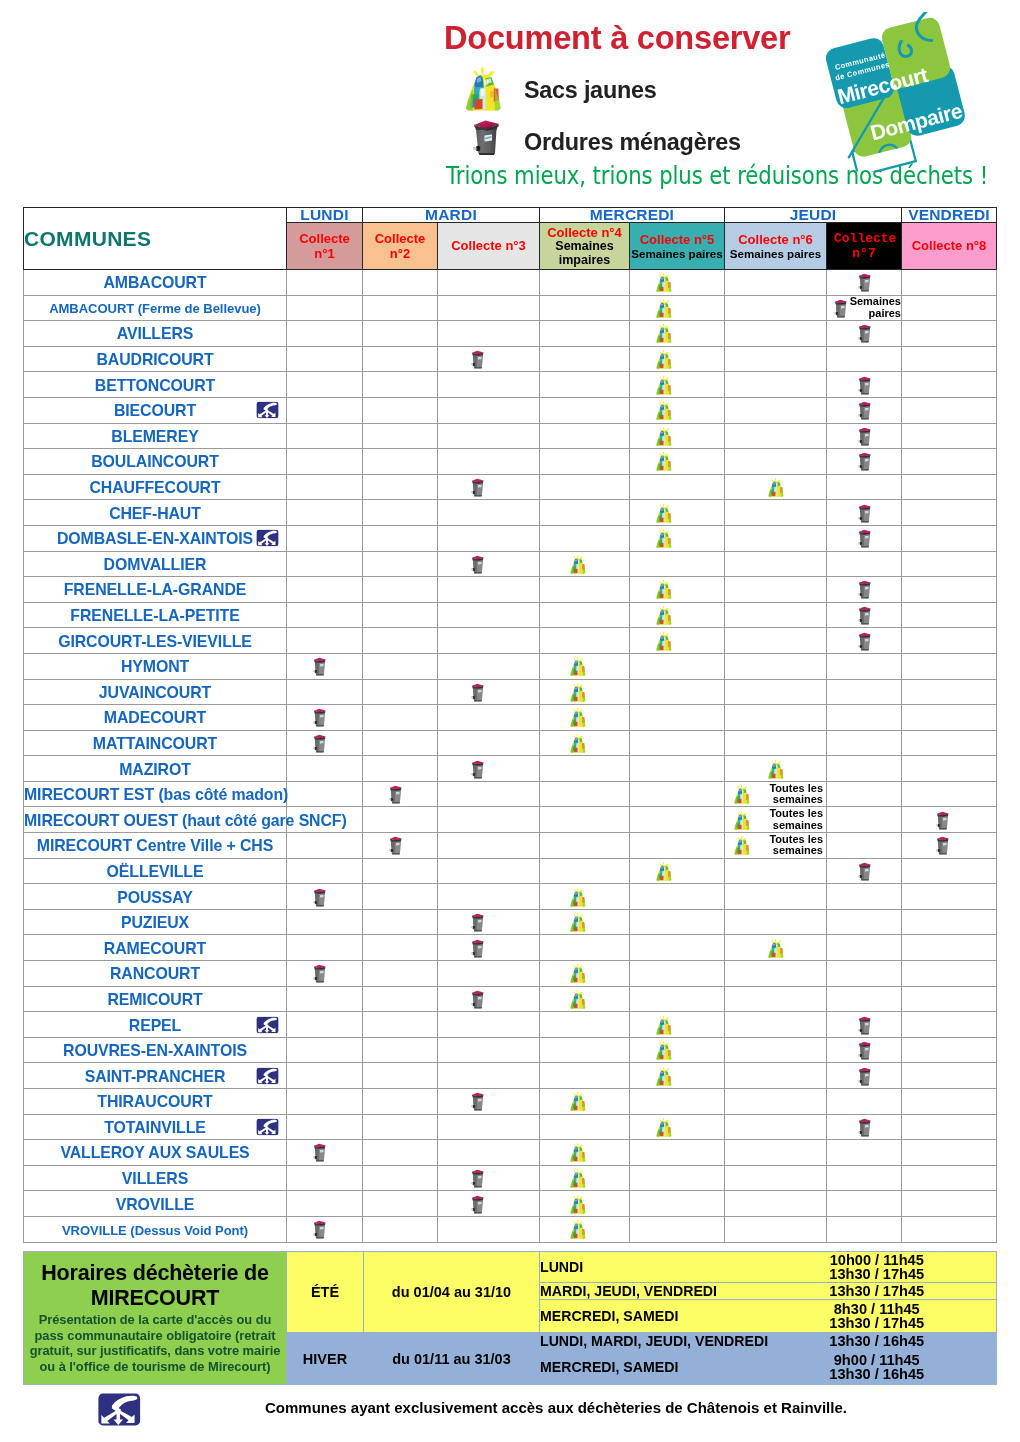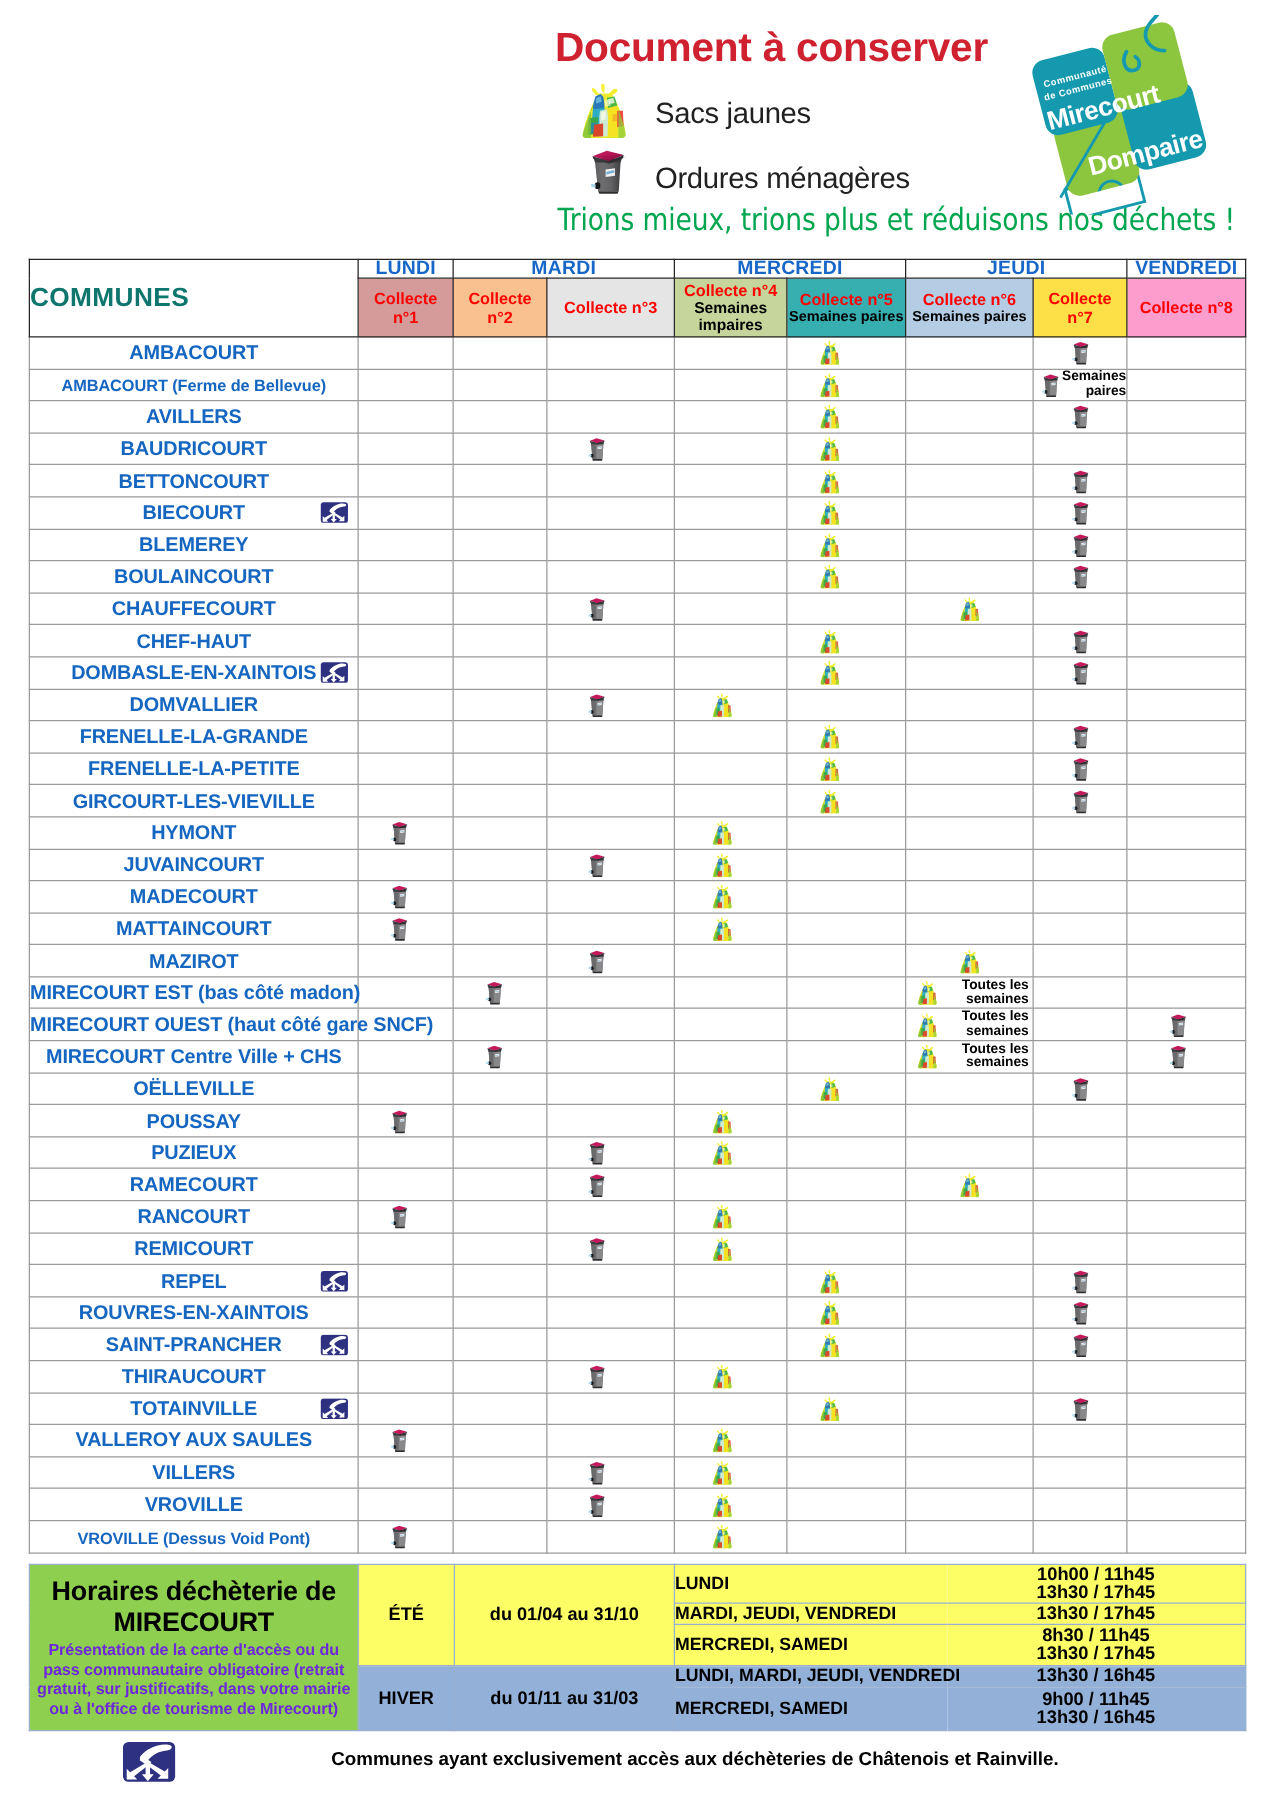--- a/index.html
+++ b/index.html
@@ -31,21 +31,21 @@
 }
 #title-l1 { top:21px; }
 #title-l2 { top:93px; }
 
 #doc-conserver {
   position:absolute; left:444px; top:20px;
   font-size:32.5px; font-weight:bold; color:#CF2130;
   letter-spacing:-0.2px; white-space:nowrap;
 }
 .legend-label {
-  position:absolute; left:524px; font-size:23.4px; font-weight:normal;
+  position:absolute; left:524px; font-size:23.4px; font-weight:bold;
   color:#212121; white-space:nowrap; letter-spacing:-0.25px;
 }
 #legend-label-0 { top:77px; }
 #legend-label-1 { top:129px; }
 .legend-icon { position:absolute; display:block; }
 #legend-icon-0 { left:463px; top:65px; width:40px; height:46px; }
 #legend-icon-1 { left:470px; top:118px; width:31px; height:38px; }
 
 #slogan {
   position:absolute; left:446px; top:161px;
@@ -119,21 +119,21 @@
   position:absolute; left:23px; top:1251px; width:973px;
   border-collapse:collapse; table-layout:fixed;
 }
 #footer-table td { padding:0; border:1px solid #9ab0cf; }
 #footer-table { border:1px solid #7b93b8; }
 #dech-cell {
   background:#8ECF4F; text-align:center; vertical-align:middle;
   padding:2px 2px 4px 2px; border:1px solid #9ab0cf;margin-top:47px;
 }
 .dech-title { font-size:21.5px; font-weight:bold; color:#000; line-height:25px; letter-spacing:-0.2px; }
-.dech-note { font-size:12.9px; font-weight:bold; color:#6d28d9; line-height:15.5px; margin-top:1px; letter-spacing:-0.05px; }
+.dech-note { font-size:12.9px; font-weight:bold; color:#14532d; line-height:15.5px; margin-top:1px; letter-spacing:-0.05px; }
 .season-name { text-align:center; font-weight:bold; font-size:14.5px; }
 .season-period { text-align:center; font-weight:bold; font-size:14.5px; }
 .sch-days { font-weight:bold; font-size:14.16px; padding-left:4px; border-right:none !important; white-space:nowrap; overflow:visible; }
 .sch-hours { font-weight:bold; font-size:14.6px; text-align:center; line-height:14.2px; border-left:none !important; }
 .summer { background:#FDFD66; }
 .winter { background:#93B1D8; }
 
 #bottom-note-icon { position:absolute; left:98px; top:1393px; width:42.5px; height:33px; display:block; }
 #bottom-note-text {
   position:absolute; left:221px; top:1399px;
@@ -280,21 +280,21 @@
           <td class="th-coll" style="background: rgb(213, 155, 155);">
             <span class="brk">Collecte n°1</span>
           </td>
           <td class="th-coll" style="background: rgb(249, 193, 144);">
             <span class="brk">Collecte n°2</span>
           </td>
           <td class="th-coll" style="background: #e5e5e5;"><span>Collecte n°3</span></td>
           <td class="th-coll" style="background: rgb(198, 213, 155);"><span>Collecte n°4</span><span class="sub">Semaines impaires</span></td>
           <td class="th-coll" style="background: rgb(55, 175, 176);"><span>Collecte n°5</span><span class="sub nw">Semaines paires</span></td>
           <td class="th-coll" style="background: rgb(181, 204, 229);"><span>Collecte n°6</span><span class="sub nw">Semaines paires</span></td>
-          <td class="th-coll" style="background: #fde047;">
+          <td class="th-coll" style="background: #000000; font-family: Liberation Mono, monospace;">
             <span class="brk">Collecte n°7</span>
           </td>
           <td class="th-coll" style="background: rgb(253, 157, 206);"><span>Collecte n°8</span></td>
         </tr>
     </thead>
     <tbody id="table-body">
         <tr>
           <td class="cell-commune"><span>AMBACOURT</span></td>
           <td class="row-cell"></td>
           <td class="row-cell"></td>

